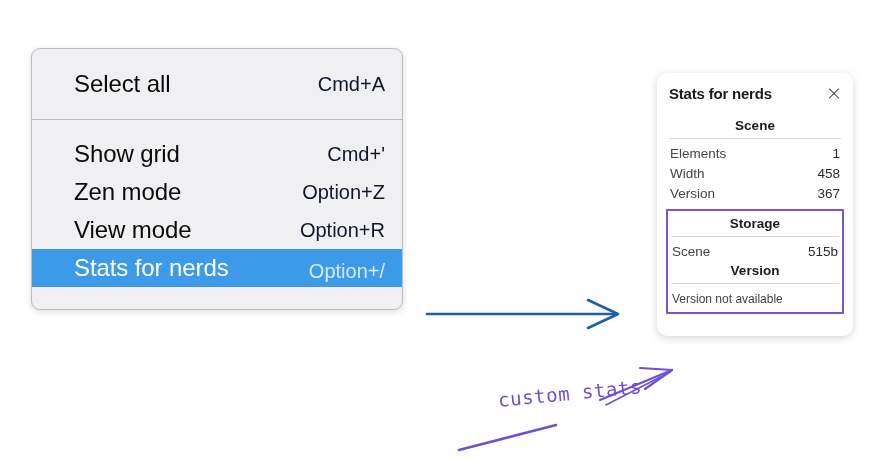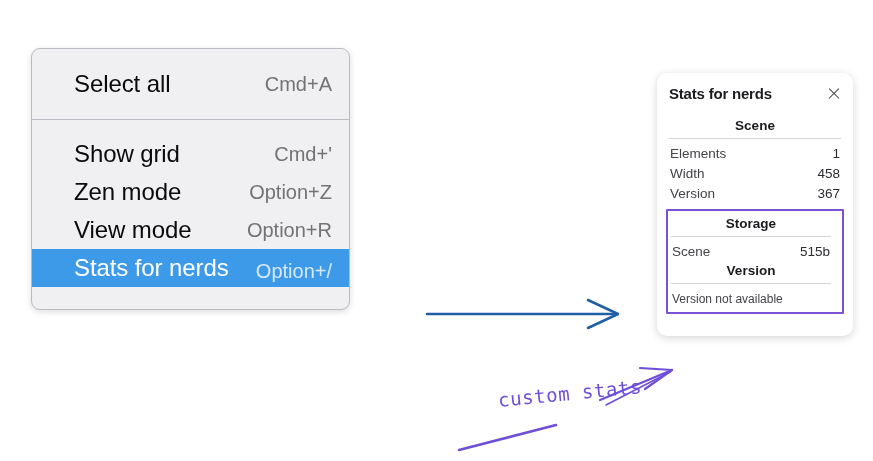--- a/index.html
+++ b/index.html
@@ -14,21 +14,21 @@
     overflow: hidden;
     font-family: "Liberation Sans", sans-serif;
     -webkit-font-smoothing: antialiased;
   }
 
   
   #context-menu {
     position: absolute;
     left: 31px;
     top: 48px;
-    width: 319px;
+    width: 372px;
     background: #f0f0f2;
     border: 1px solid #b9bcc2;
     border-radius: 9px;
     box-shadow: 0 2px 6px rgba(0,0,0,0.14);
     overflow: hidden;
     box-sizing: border-box;
   }
   .menu-group {
     padding: 10px 0 10px 0;
   }
@@ -48,21 +48,21 @@
     height: 38px;
   }
   .menu-item .mi-label {
     font-size: 24px;
     color: #0b0b0c;
     letter-spacing: -0.1px;
     white-space: nowrap;
   }
   .menu-item .mi-shortcut {
     font-size: 20px;
-    color: #737373;
+    color: #0f172a;
     white-space: nowrap;
   }
   .menu-item.selected {
     background: #3d9ae8;
   }
   .menu-item.selected .mi-label {
     color: #ffffff;
   }
   .menu-item.selected .mi-shortcut {
     color: #d6e9fb;
@@ -143,21 +143,21 @@
     font-size: 12px;
     color: #434348;
     padding: 4px 4px 2px 4px;
   }
 
   
   #custom-stats-box {
     border: 2px solid #7b52d6;
     border-radius: 1px;
     margin: 6px 0 8px 0;
-    padding: 3px 8px 4px 0;
+    padding: 3px 0 4px 0;
     box-sizing: border-box;
   }
 
   
   #annotations {
     position: absolute;
     left: 0; top: 0;
     width: 873px;
     height: 461px;
     pointer-events: none;

